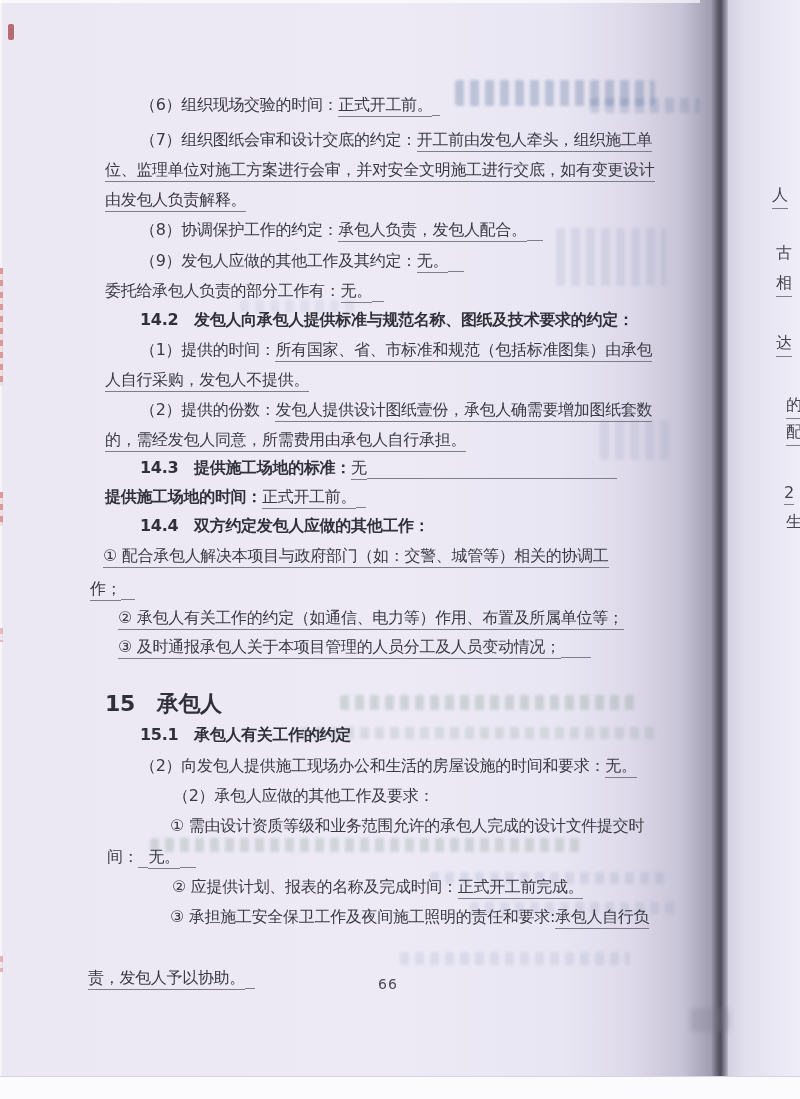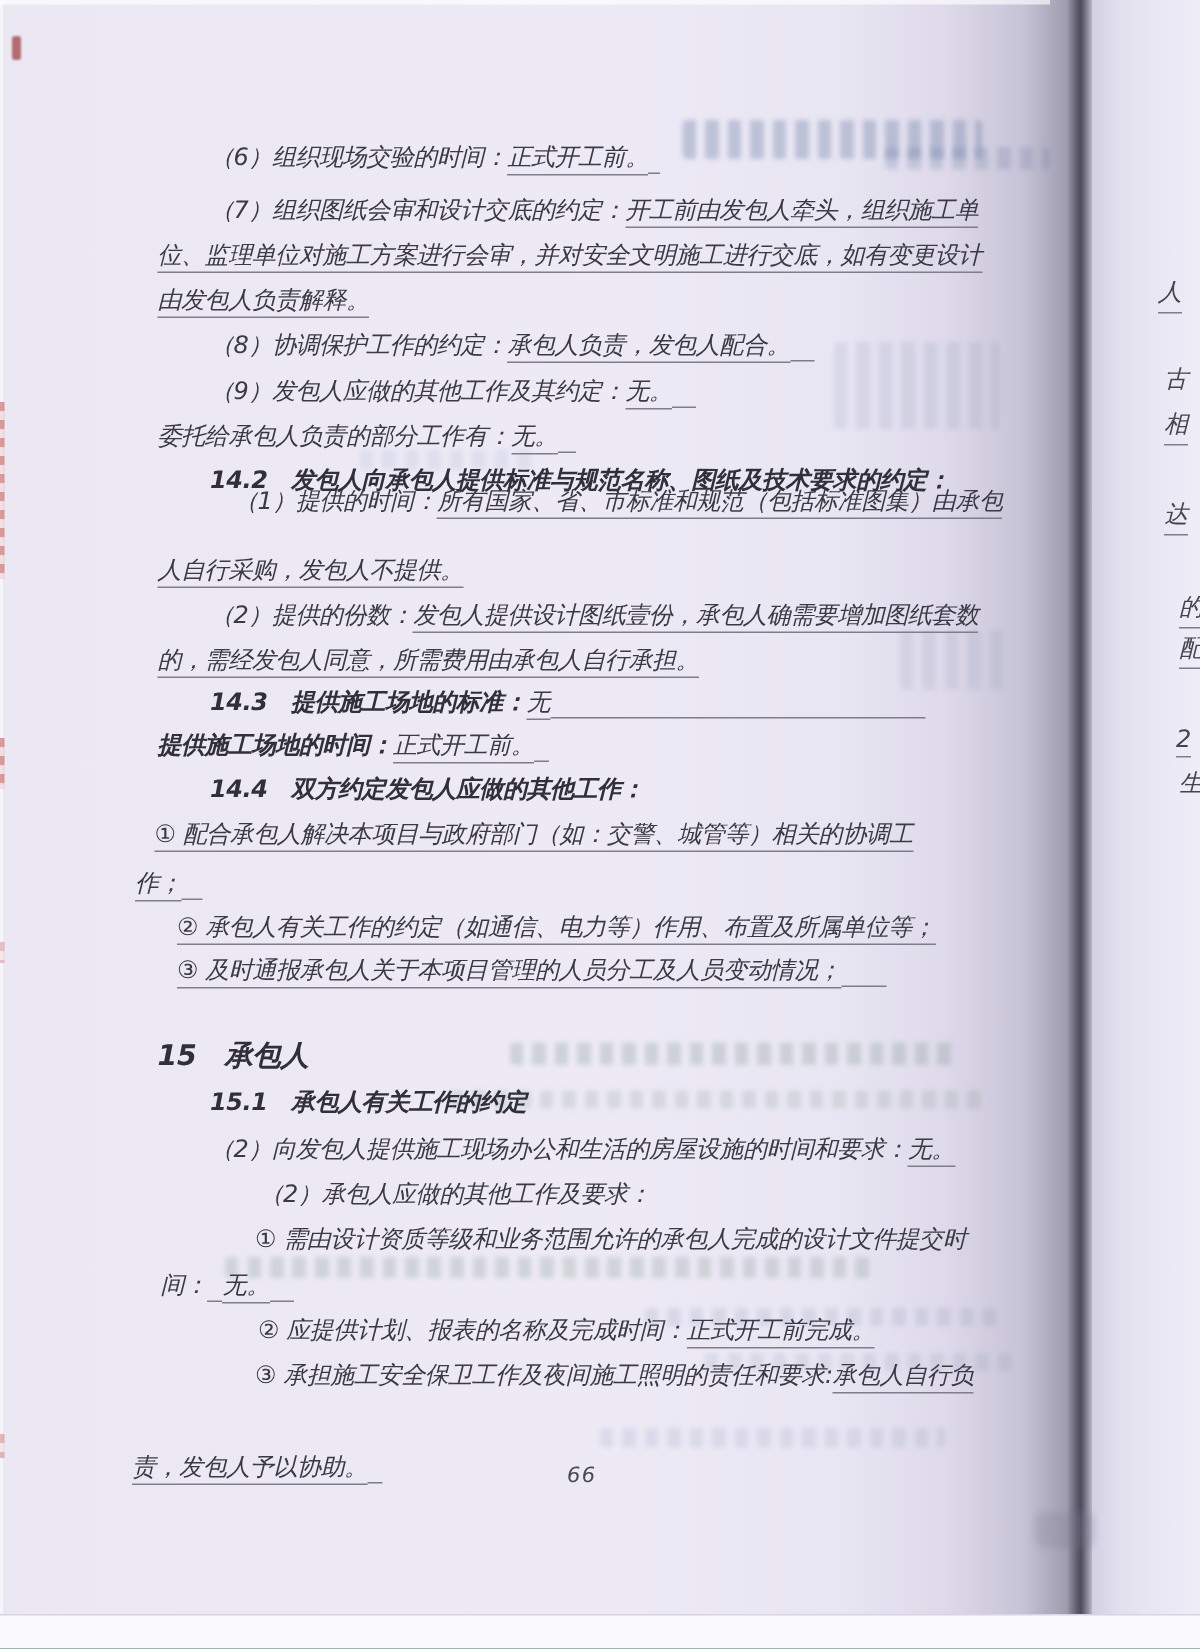--- a/index.html
+++ b/index.html
@@ -1,21 +1,21 @@
 <!DOCTYPE html>
 <html><head>
 <meta charset="utf-8">
 <style>
   html,body{margin:0;padding:0;}
   body{
     width:800px;height:1099px;overflow:hidden;
     background:#f2f1f7;
     font-family:"DejaVu Sans",sans-serif;
   }
-  .scan{position:relative;width:800px;height:1099px;background:#15803d;overflow:hidden;font-style:italic;}
+  .scan{position:relative;width:800px;height:1099px;background:#a16207;overflow:hidden;}
 
   
   .main-page{
     position:absolute;left:0;top:0;width:718px;height:1076px;
     background:linear-gradient(90deg,#ebe8f4 0%,#edeaf6 55%,#e9e6f3 78%,#ddd9ea 88%,#c7c3d6 95%,#a09db0 99%,#8a8799 100%);
   }
   .top-edge{position:absolute;left:0;top:0;width:700px;height:3px;background:rgba(255,255,255,.65);}
   .left-edge{position:absolute;left:0;top:0;width:2px;height:1076px;background:rgba(255,255,255,.55);}
 
   
@@ -99,32 +99,32 @@
 
     <div id="lines-layer">
         <div class="line" style="left: 140px; top: 94px;"><span>（6）组织现场交验的时间：</span><span class="u">正式开工前。</span><span class="u fill" style="width: 8px;"></span></div>
         <div class="line" style="left: 140px; top: 129px;"><span>（7）组织图纸会审和设计交底的约定：</span><span class="u">开工前由发包人牵头，组织施工单</span></div>
         <div class="line" style="left: 105px; top: 159px;"><span class="u">位、监理单位对施工方案进行会审，并对安全文明施工进行交底，如有变更设计</span></div>
         <div class="line" style="left: 105px; top: 189px;"><span class="u">由发包人负责解释。</span></div>
         <div class="line" style="left: 140px; top: 219px;"><span>（8）协调保护工作的约定：</span><span class="u">承包人负责，发包人配合。</span><span class="u fill" style="width: 16px;"></span></div>
         <div class="line" style="left: 140px; top: 250px;"><span>（9）发包人应做的其他工作及其约定：</span><span class="u">无。</span><span class="u fill" style="width: 16px;"></span></div>
         <div class="line" style="left: 105px; top: 280px;"><span>委托给承包人负责的部分工作有：</span><span class="u">无。</span><span class="u fill" style="width: 12px;"></span></div>
         <div class="line" style="left: 140px; top: 309px;"><span class="b">14.2　发包人向承包人提供标准与规范名称、图纸及技术要求的约定：</span></div>
-        <div class="line" style="left: 140px; top: 323px; margin-left: 16px;"><span>（1）提供的时间：</span><span class="u">所有国家、省、市标准和规范（包括标准图集）由承包</span></div>
+        <div class="line" style="left: 140px; top: 339px;"><span>（1）提供的时间：</span><span class="u">所有国家、省、市标准和规范（包括标准图集）由承包</span></div>
         <div class="line" style="left: 105px; top: 369px;"><span class="u">人自行采购，发包人不提供。</span></div>
         <div class="line" style="left: 140px; top: 399px;"><span>（2）提供的份数：</span><span class="u">发包人提供设计图纸壹份，承包人确需要增加图纸套数</span></div>
         <div class="line" style="left: 105px; top: 429px;"><span class="u">的，需经发包人同意，所需费用由承包人自行承担。</span></div>
         <div class="line" style="left: 140px; top: 457px;"><span class="b">14.3　提供施工场地的标准：</span><span class="u">无</span><span class="u fill" style="width: 250px;"></span></div>
         <div class="line" style="left: 105px; top: 486px;"><span class="b">提供施工场地的时间：</span><span class="u">正式开工前。</span><span class="u fill" style="width: 10px;"></span></div>
         <div class="line" style="left: 140px; top: 515px;"><span class="b">14.4　双方约定发包人应做的其他工作：</span></div>
         <div class="line" style="left: 103px; top: 545px;"><span class="u">① 配合承包人解决本项目与政府部门（如：交警、城管等）相关的协调工</span></div>
         <div class="line" style="left: 90px; top: 578px;"><span class="u">作；</span><span class="u fill" style="width: 14px;"></span></div>
         <div class="line" style="left: 118px; top: 607px;"><span class="u">② 承包人有关工作的约定（如通信、电力等）作用、布置及所属单位等；</span></div>
         <div class="line" style="left: 118px; top: 636px;"><span class="u">③ 及时通报承包人关于本项目管理的人员分工及人员变动情况；</span><span class="u fill" style="width: 30px;"></span></div>
-        <div class="line" style="left: 105px; top: 693px; font-size: 19px;"><span class="b">15　承包人</span></div>
+        <div class="line" style="left: 105px; top: 693px; font-size: 22px;"><span class="b">15　承包人</span></div>
         <div class="line" style="left: 140px; top: 724px;"><span class="b">15.1　承包人有关工作的约定</span></div>
         <div class="line" style="left: 140px; top: 755px;"><span>（2）向发包人提供施工现场办公和生活的房屋设施的时间和要求：</span><span class="u">无。</span></div>
         <div class="line" style="left: 140px; top: 785px; margin-left: 33px;"><span>（2）承包人应做的其他工作及要求：</span></div>
         <div class="line" style="left: 170px; top: 815px;"><span>① 需由设计资质等级和业务范围允许的承包人完成的设计文件提交时</span></div>
         <div class="line" style="left: 107px; top: 846px;"><span>间：</span><span class="u fill" style="width: 10px;"></span><span class="u">无。</span><span class="u fill" style="width: 16px;"></span></div>
         <div class="line" style="left: 172px; top: 876px;"><span>② 应提供计划、报表的名称及完成时间：</span><span class="u">正式开工前完成。</span></div>
         <div class="line" style="left: 170px; top: 906px;"><span>③ 承担施工安全保卫工作及夜间施工照明的责任和要求:</span><span class="u">承包人自行负</span></div>
         <div class="line" style="left: 88px; top: 937px; margin-top: 30px;"><span class="u">责，发包人予以协助。</span><span class="u fill" style="width: 10px;"></span></div>
       </div>
 

